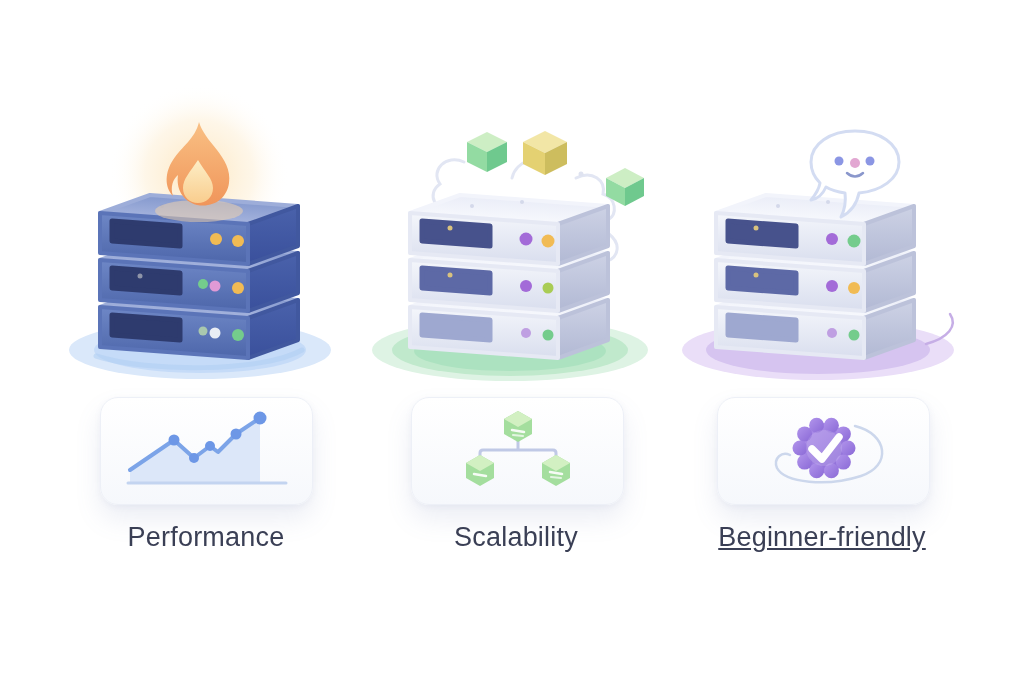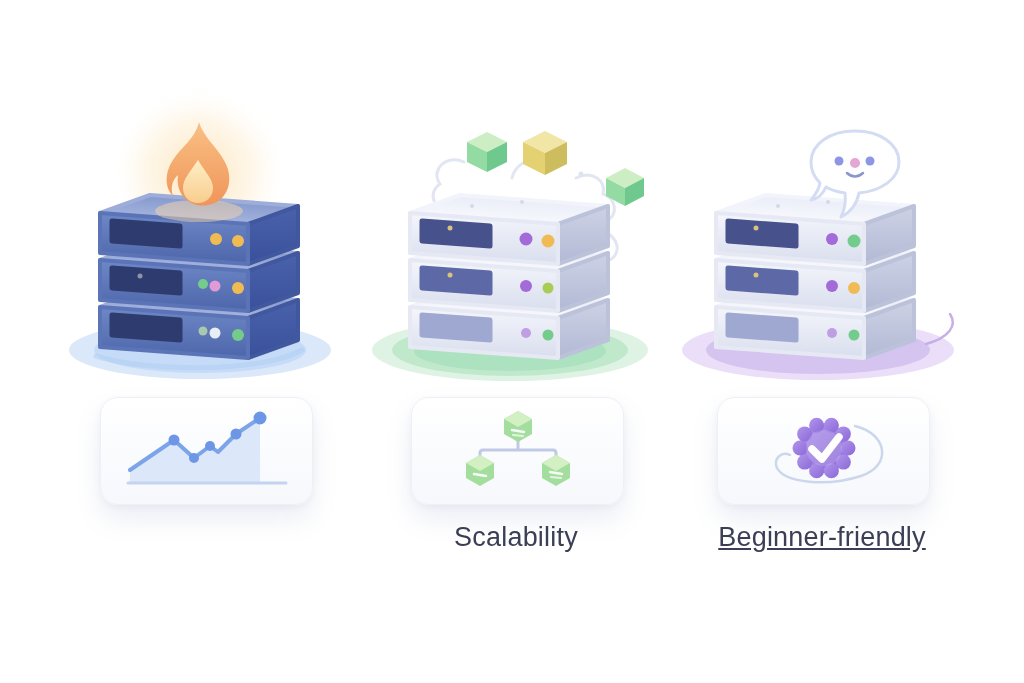--- a/index.html
+++ b/index.html
@@ -346,16 +346,17 @@
         <circle cx="75.6" cy="27.9" r="7.5"></circle>
           <circle cx="87.6" cy="19.2" r="7.5"></circle>
         <circle cx="102.4" cy="19.2" r="7.5"></circle>
           <circle cx="114.4" cy="27.9" r="7.5"></circle>
       </g>
       <circle cx="95" cy="42" r="18" fill="#ffffff" opacity="0.14"></circle>
       <path d="M83,43 L93,53 L110,31" stroke="#ffffff" stroke-width="7.5" fill="none" stroke-linecap="round" stroke-linejoin="round"></path>
     </svg>
   </div>
 
+  <div class="feature-label label-left">Performance</div>
   <div class="feature-label label-mid">Scalability</div>
   <div class="feature-label label-right">Beginner-friendly</div>
 
 </div>
 
 </body></html>

